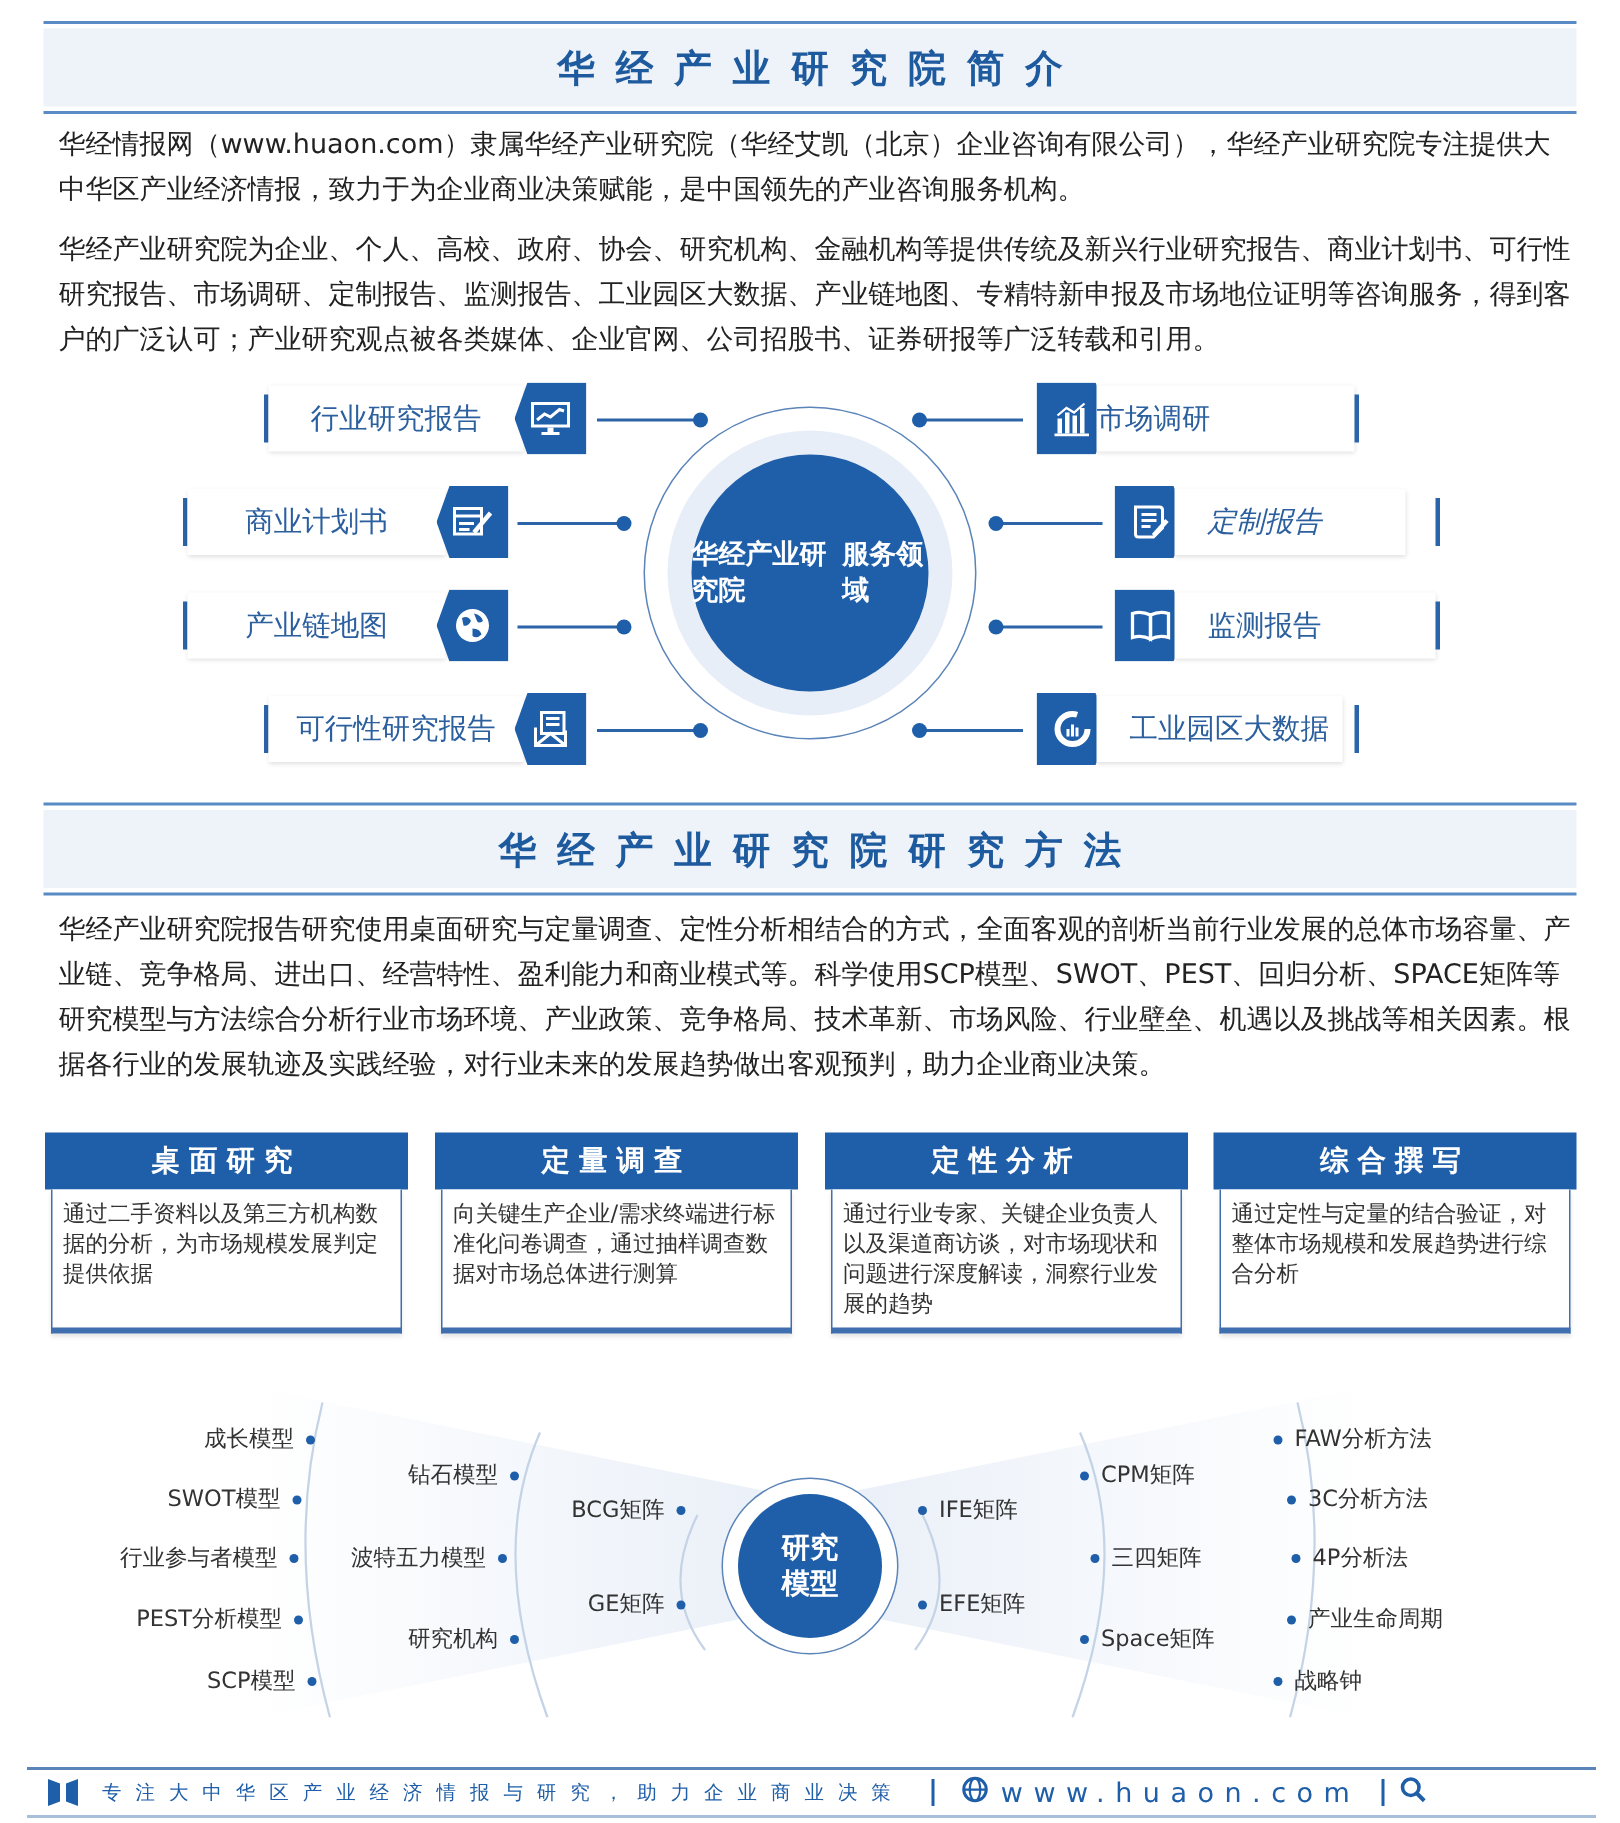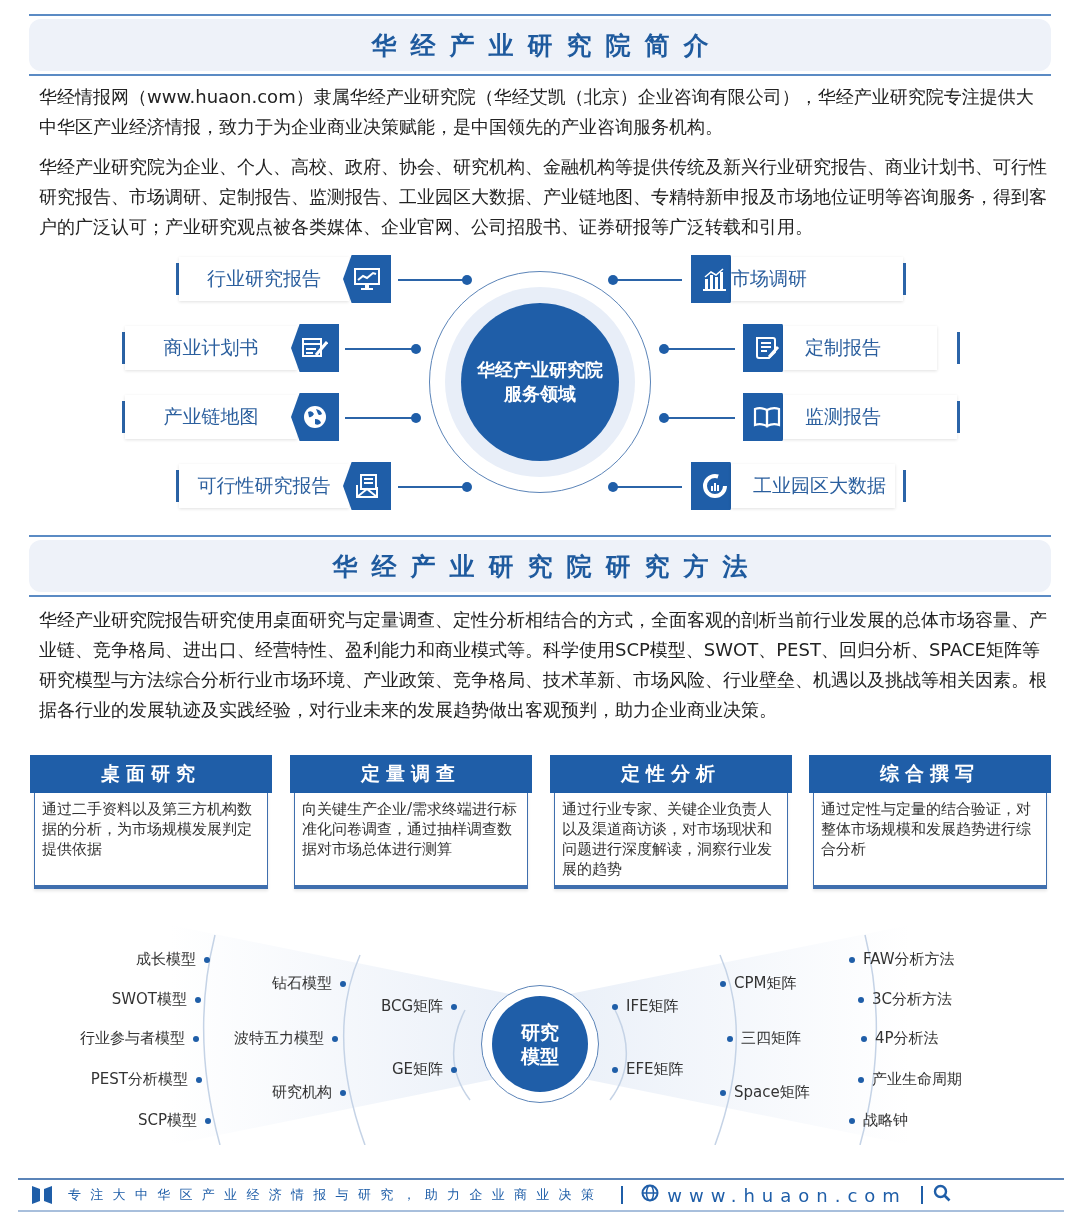--- a/index.html
+++ b/index.html
@@ -1,39 +1,39 @@
 <!DOCTYPE html>
 <html><head>
 <meta charset="utf-8">
 <style>
   * { box-sizing: border-box; margin: 0; padding: 0; }
   html, body { width: 1080px; height: 1215px; background: #ffffff; overflow: hidden; }
   body { position: relative; font-family: "DejaVu Sans", "Liberation Sans", sans-serif; color: #222; }
 
   .section-header { position: absolute; left: 29px; width: 1022px; }
   .section-header .rule { height: 2px; background: #5b8bc4; }
-  .section-header .band { background: #eef2f9; height: 52px; display: flex; align-items: center; justify-content: center; margin: 3px 0; border-radius: 12px; }
+  .section-header .band { background: #eef2f9; height: 52px; display: flex; align-items: center; justify-content: center; margin: 3px 0; }
   .section-header .band span { color: #1e5a9e; font-weight: bold; font-size: 25px; letter-spacing: 14px; padding-left: 14px; }
 
   .para { position: absolute; left: 39px; width: 1010px; font-size: 18px; line-height: 30px; color: #222; }
 
   
   .svc { position: absolute; height: 44px; display: flex; align-items: center; }
   .svc .label-box { position: absolute; top: 0; height: 44px; background: #fff; box-shadow: 0 1px 3px rgba(0,0,0,0.12); display: flex; align-items: center; font-size: 19px; color: #2b5f9e; }
   .svc .label-box::before { content: ""; position: absolute; top: 0; height: 2px; background: #2b64a8; }
   .svc .bar { position: absolute; top: 6px; width: 3px; height: 32px; background: #2b64a8; }
   .svc .icon-tile { position: absolute; top: -2px; width: 48px; height: 48px; background: #1f5ea8; display: flex; align-items: center; justify-content: center; color: #fff; }
   .svc.left .icon-tile { clip-path: polygon(18% 0, 100% 0, 100% 100%, 18% 100%, 0 50%); }
   .svc.right .icon-tile { clip-path: polygon(0 0, 82% 0, 100% 50%, 82% 100%, 0 100%); }
   .connector { position: absolute; height: 2px; background: #2b64a8; }
   .connector .dot { position: absolute; top: -4px; width: 10px; height: 10px; border-radius: 50%; background: #1f5ea8; }
 
   .hub-outer { position: absolute; left: 429px; top: 271px; width: 222px; height: 222px; border-radius: 50%; border: 1.5px solid #5b84b8; background: #fff; }
   .hub-ring { position: absolute; left: 445px; top: 287px; width: 190px; height: 190px; border-radius: 50%; background: #e8eef8; }
-  .hub-core { position: absolute; left: 461px; top: 303px; width: 158px; height: 158px; border-radius: 50%; background: #1f5ea8; display: flex; flex-direction: column; align-items: center; justify-content: center; color: #fff; font-size: 18px; font-weight: bold; line-height: 24px; }
+  .hub-core { position: absolute; left: 461px; top: 303px; width: 158px; height: 158px; border-radius: 50%; background: #1f5ea8; display: flex; flex-direction: row; align-items: center; justify-content: center; color: #fff; font-size: 18px; font-weight: bold; line-height: 24px; }
 
   
   .card { position: absolute; top: 755px; width: 242px; }
   .card .card-head { height: 38px; background: #1f5ea8; color: #fff; font-weight: bold; font-size: 19px; letter-spacing: 6px; display: flex; align-items: center; justify-content: center; }
   .card .card-body { margin: 0 4px; height: 96px; border: 1.5px solid #3f6fae; border-top: none; border-bottom: 4px solid #3f6fae; background: #fff; padding: 6px 7px; font-size: 15px; line-height: 20px; color: #333; box-shadow: 0 2px 3px rgba(0,0,0,0.1); }
 
   
   .fan-bg { position: absolute; left: 40px; top: 925px; width: 1000px; height: 220px; }
   .model { position: absolute; font-size: 15px; color: #333; white-space: nowrap; }
   .model .mdot { display: inline-block; width: 6px; height: 6px; border-radius: 50%; background: #1f5ea8; vertical-align: middle; }
@@ -169,21 +169,21 @@
 <div class="svc right" style="left:743px; top:326px; width:217px;">
   <div class="icon-tile" style="left:0;">
     <svg width="26" height="26" viewBox="0 0 26 26">
         <path d="M3 3 h16 q2 0 2 2 v12 l-6 6 h-10 q-2 0 -2 -2 z" fill="none" stroke="#fff" stroke-width="2"></path>
         <line x1="7" y1="8" x2="17" y2="8" stroke="#fff" stroke-width="2"></line>
         <line x1="7" y1="12" x2="17" y2="12" stroke="#fff" stroke-width="2"></line>
         <line x1="7" y1="16" x2="13" y2="16" stroke="#fff" stroke-width="2"></line>
         <line x1="15" y1="22" x2="24" y2="12" stroke="#fff" stroke-width="3"></line>
       </svg>
   </div>
-  <div class="label-box" style="left:40px; width:154px; padding-left:22px;">
+  <div class="label-box" style="left:40px; width:154px; padding-left:22px;font-style:italic;">
       <span>定制报告</span>
     </div>
   <div class="bar" style="right:0;"></div>
 </div>
 
 <div class="connector" style="left:663px; top:417px; width:72px;">
     <span class="dot" style="left:-4px;"></span>
   </div>
 <div class="svc right" style="left:743px; top:395px; width:217px;">
   <div class="icon-tile" style="left:0;">

